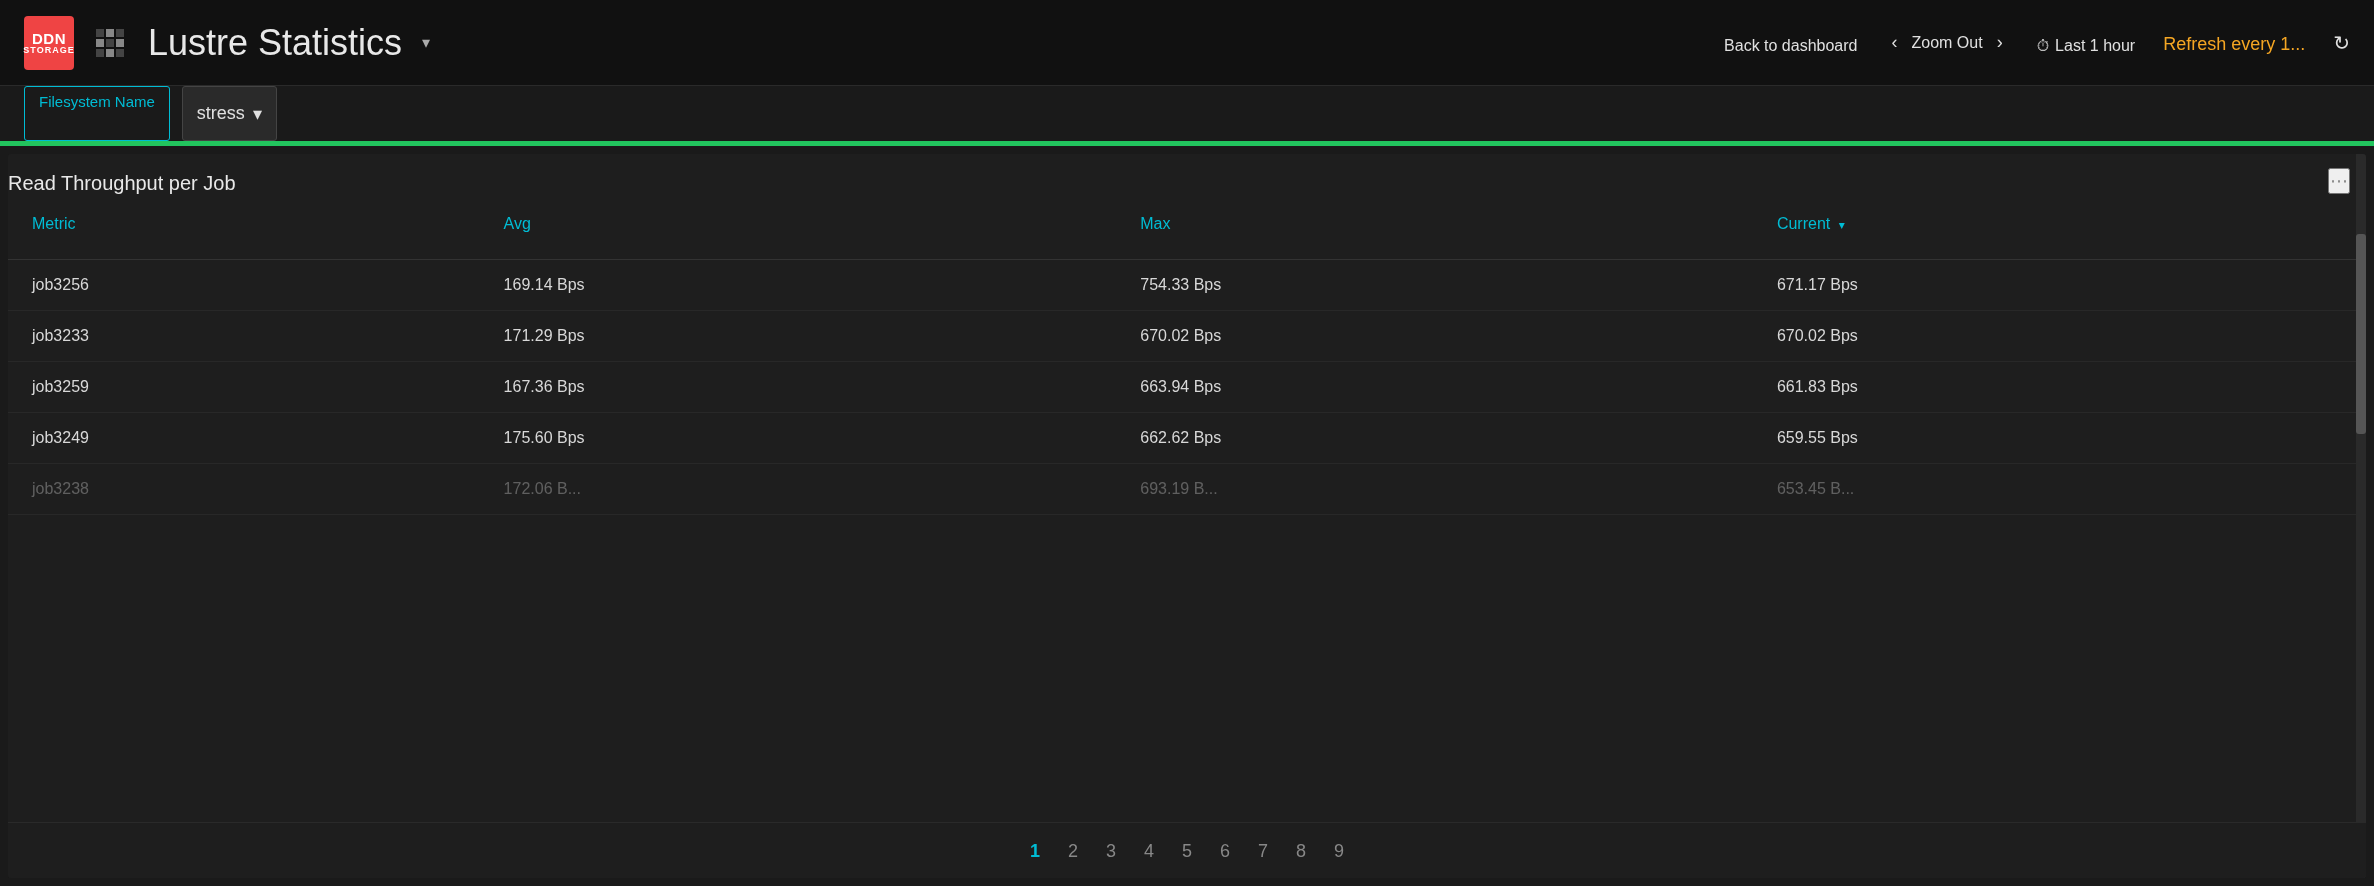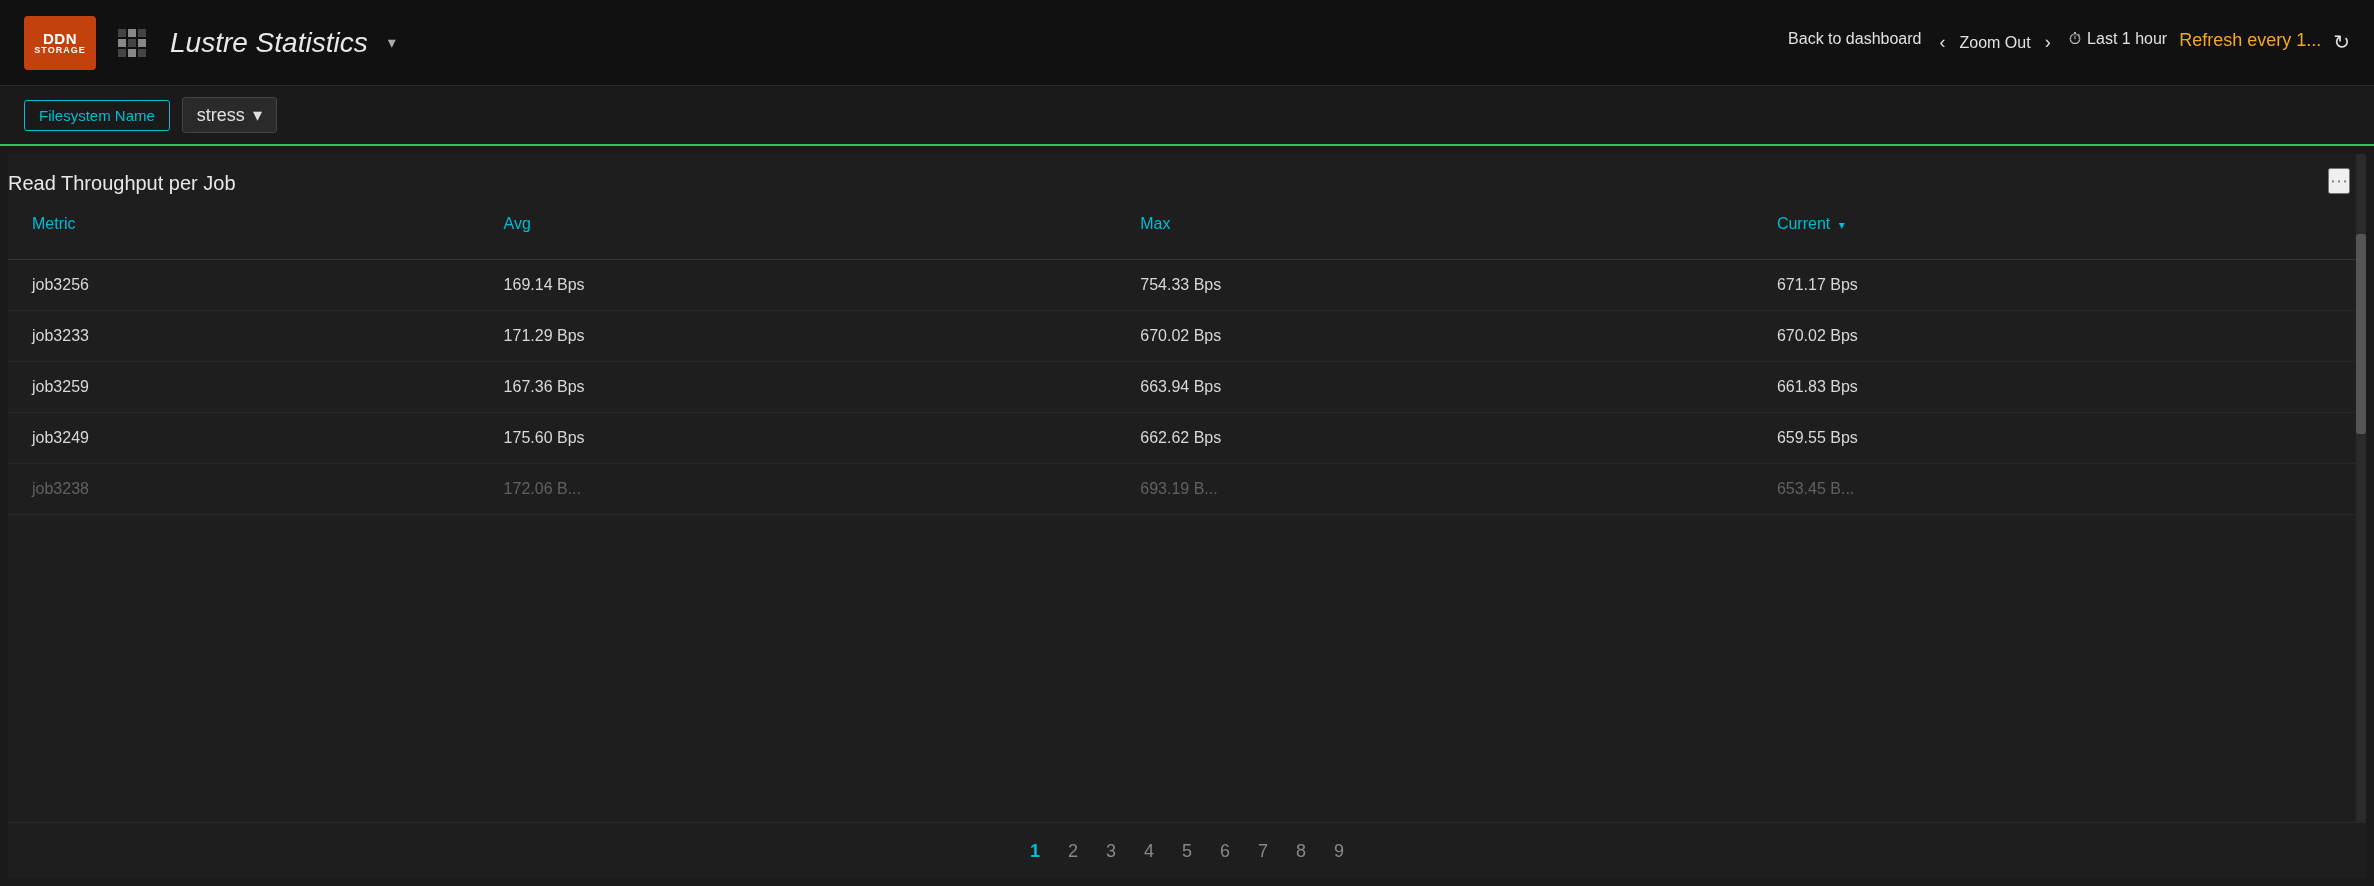--- a/index.html
+++ b/index.html
@@ -21,23 +21,23 @@
       align-items: center;
       padding: 0 24px;
       border-bottom: 1px solid #2a2a2a;
     }
     .logo-area {
       display: flex;
       align-items: center;
       gap: 12px;
     }
     .ddn-logo {
-      width: 72px;
+      width: 50px;
       height: 54px;
-      background: #c2410c;
+      background: #ef4444;
       border-radius: 4px;
       display: flex;
       align-items: center;
       justify-content: center;
       color: white;
       font-weight: bold;
       font-size: 13px;
       letter-spacing: 0.5px;
       flex-shrink: 0;
     }
@@ -63,37 +63,36 @@
       gap: 2px;
     }
     .grid-cell {
       background: #888;
       width: 8px;
       height: 8px;
     }
     .grid-cell.dark { background: #444; }
 
     .app-title {
-      font-size: 28px;
+      font-size: 36px;
       font-weight: 400;
       color: #e8e8e8;
       margin-left: 12px;
-      font-style: italic;
     }
     .dropdown-arrow {
       color: #aaa;
       margin-left: 8px;
       font-size: 16px;
     }
 
     .header-right {
       margin-left: auto;
       display: flex;
-      align-items: flex-start;
-      gap: 12px;
+      align-items: flex-end;
+      gap: 28px;
     }
     .back-link {
       color: #e0e0e0;
       font-size: 16px;
       cursor: pointer;
       text-decoration: none;
     }
     .zoom-controls {
       display: flex;
       align-items: center;
@@ -128,24 +127,23 @@
       color: #e0e0e0;
       font-size: 20px;
       cursor: pointer;
     }
 
     
     .filter-bar {
       background: #1a1a1a;
       height: 60px;
       display: flex;
-      align-items: center;
       padding: 0 24px;
       gap: 12px;
-      border-bottom: 2px solid #22c55e;
+      border-bottom: 5px solid #22c55e;
     }
     .filter-label {
       color: #00bcd4;
       font-size: 15px;
       font-weight: 500;
       border: 1px solid #00bcd4;
       padding: 6px 14px;
       border-radius: 3px;
     }
     .filter-dropdown {

